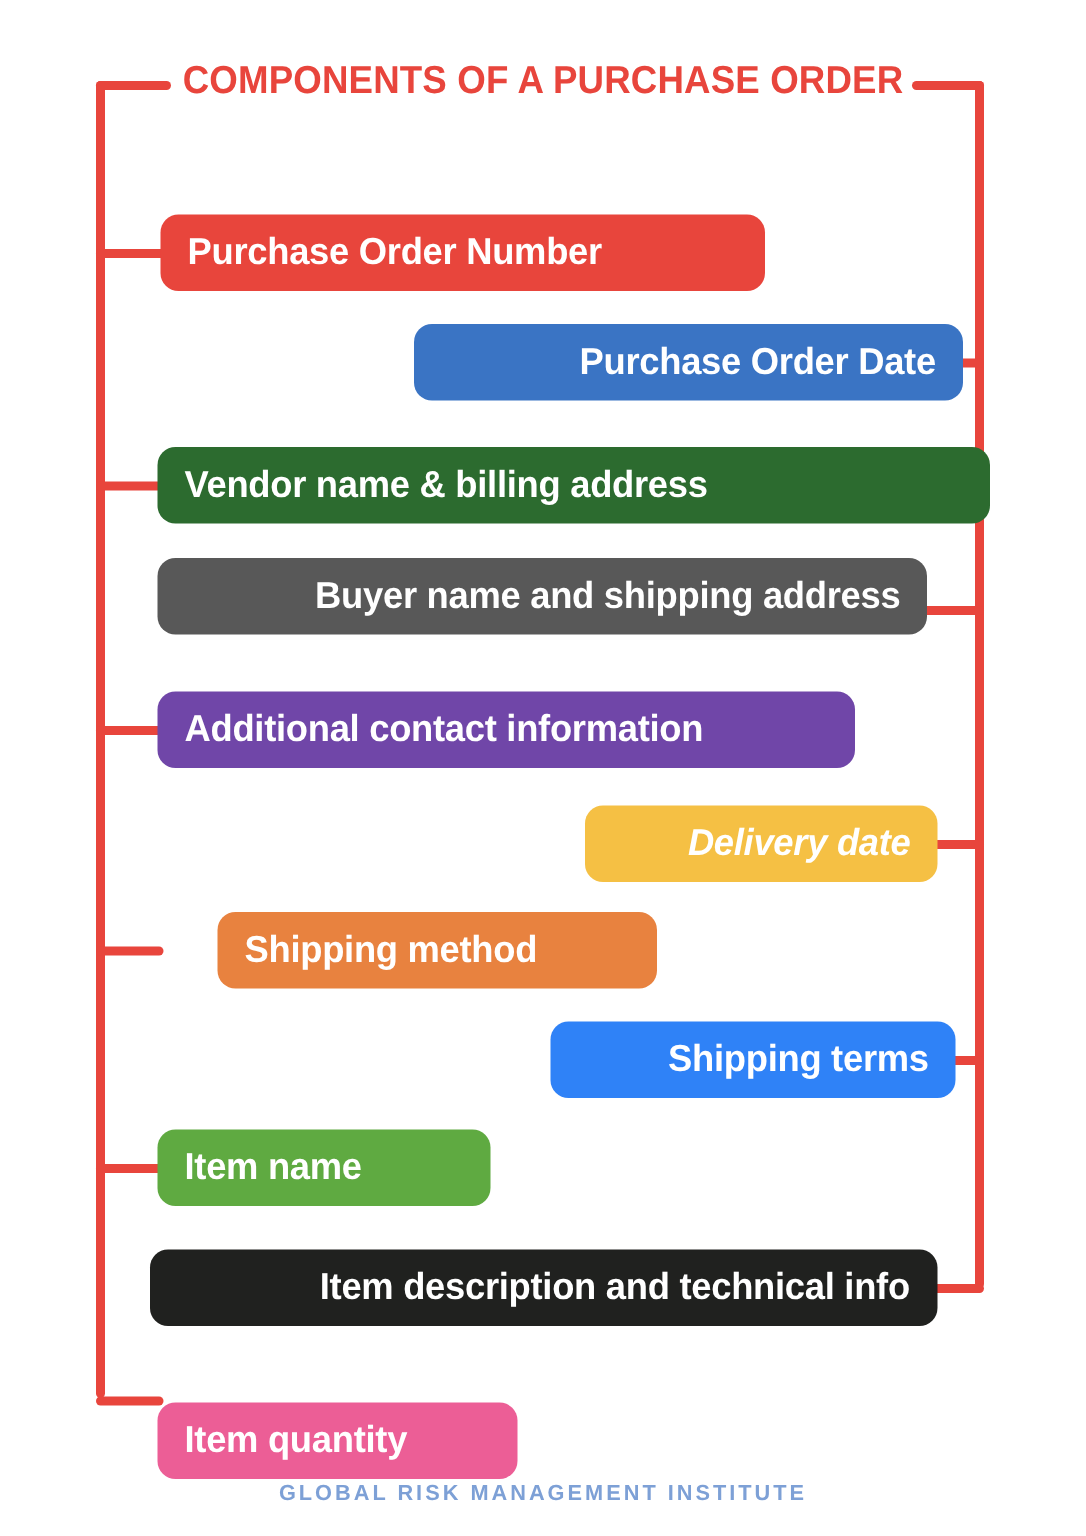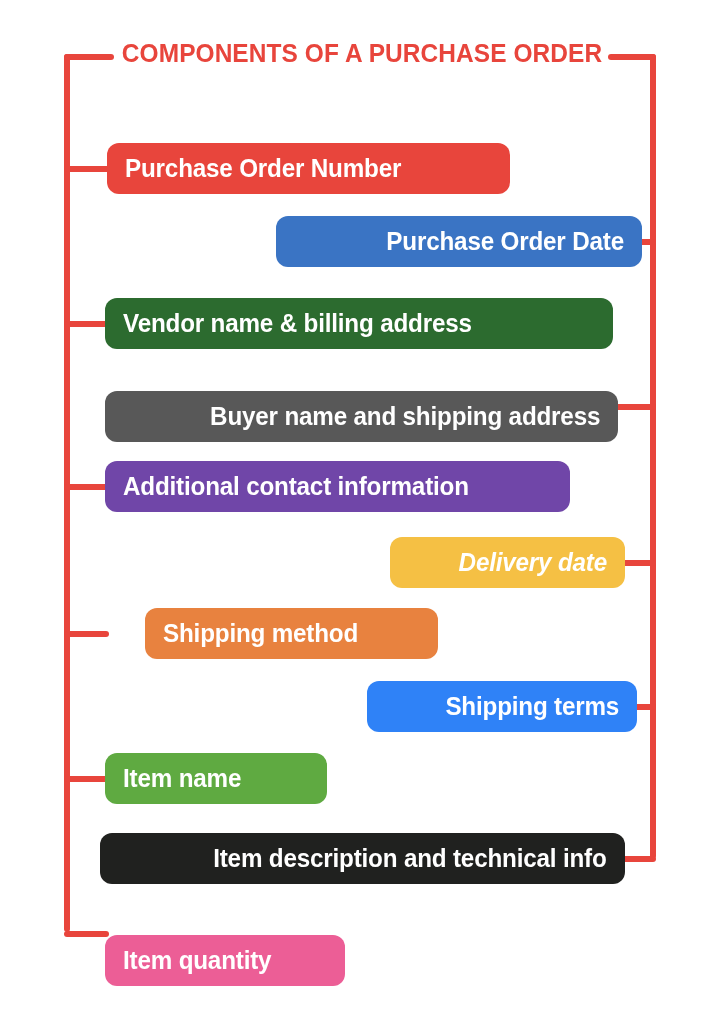--- a/index.html
+++ b/index.html
@@ -124,25 +124,25 @@
   <div id="bars-layer">
       <div class="rail rail-h" style="top: 165.5px; left: 64px; width: 47px;"></div>
       <div class="bar left-anchor" style="left: 107px; width: 403px; top: 143px; background: rgb(232, 69, 60);">
         <span class="bar-label">Purchase Order Number</span>
       </div>
       <div class="rail rail-h" style="top: 238.5px; left: 614px; width: 42px;"></div>
       <div class="bar right-anchor" style="left: 252px; width: 366px; top: 216px; background: rgb(58, 116, 196); margin-left: 24px;">
         <span class="bar-label">Purchase Order Date</span>
       </div>
       <div class="rail rail-h" style="top: 320.5px; left: 64px; width: 45px;"></div>
-      <div class="bar left-anchor" style="left: 105px; width: 508px; top: 298px; background: rgb(44, 107, 47);">
+      <div class="bar left-anchor" style="left: 105px; width: 555px; top: 298px; background: rgb(44, 107, 47);">
         <span class="bar-label">Vendor name &amp; billing address</span>
       </div>
       <div class="rail rail-h" style="top: 403.5px; left: 614px; width: 42px;"></div>
-      <div class="bar right-anchor" style="left: 105px; width: 513px; top: 391px; background: rgb(88, 88, 88);">
+      <div class="bar right-anchor" style="left: 105px; width: 513px; top: 372px; background: rgb(88, 88, 88);">
         <span class="bar-label">Buyer name and shipping address</span>
       </div>
       <div class="rail rail-h" style="top: 483.5px; left: 64px; width: 45px;"></div>
       <div class="bar left-anchor" style="left: 105px; width: 465px; top: 461px; background: rgb(112, 70, 168);">
         <span class="bar-label">Additional contact information</span>
       </div>
       <div class="rail rail-h" style="top: 559.5px; left: 621px; width: 35px;"></div>
       <div class="bar right-anchor" style="left: 390px; width: 235px; top: 537px; background: rgb(245, 192, 68); font-style: italic;">
         <span class="bar-label">Delivery date</span>
       </div>
@@ -161,14 +161,15 @@
       <div class="rail rail-h" style="top: 855.5px; left: 621px; width: 35px;"></div>
       <div class="bar right-anchor" style="left: 100px; width: 525px; top: 833px; background: rgb(32, 33, 31);">
         <span class="bar-label">Item description and technical info</span>
       </div>
       <div class="rail rail-h" style="top: 930.5px; left: 64px; width: 45px;"></div>
       <div class="bar left-anchor" style="left: 105px; width: 240px; top: 908px; background: rgb(236, 94, 150); margin-top: 27px;">
         <span class="bar-label">Item quantity</span>
       </div>
     </div>
 
+  <div class="footer">GLOBAL RISK MANAGEMENT INSTITUTE</div>
 
 </div>
 
 </body></html>

